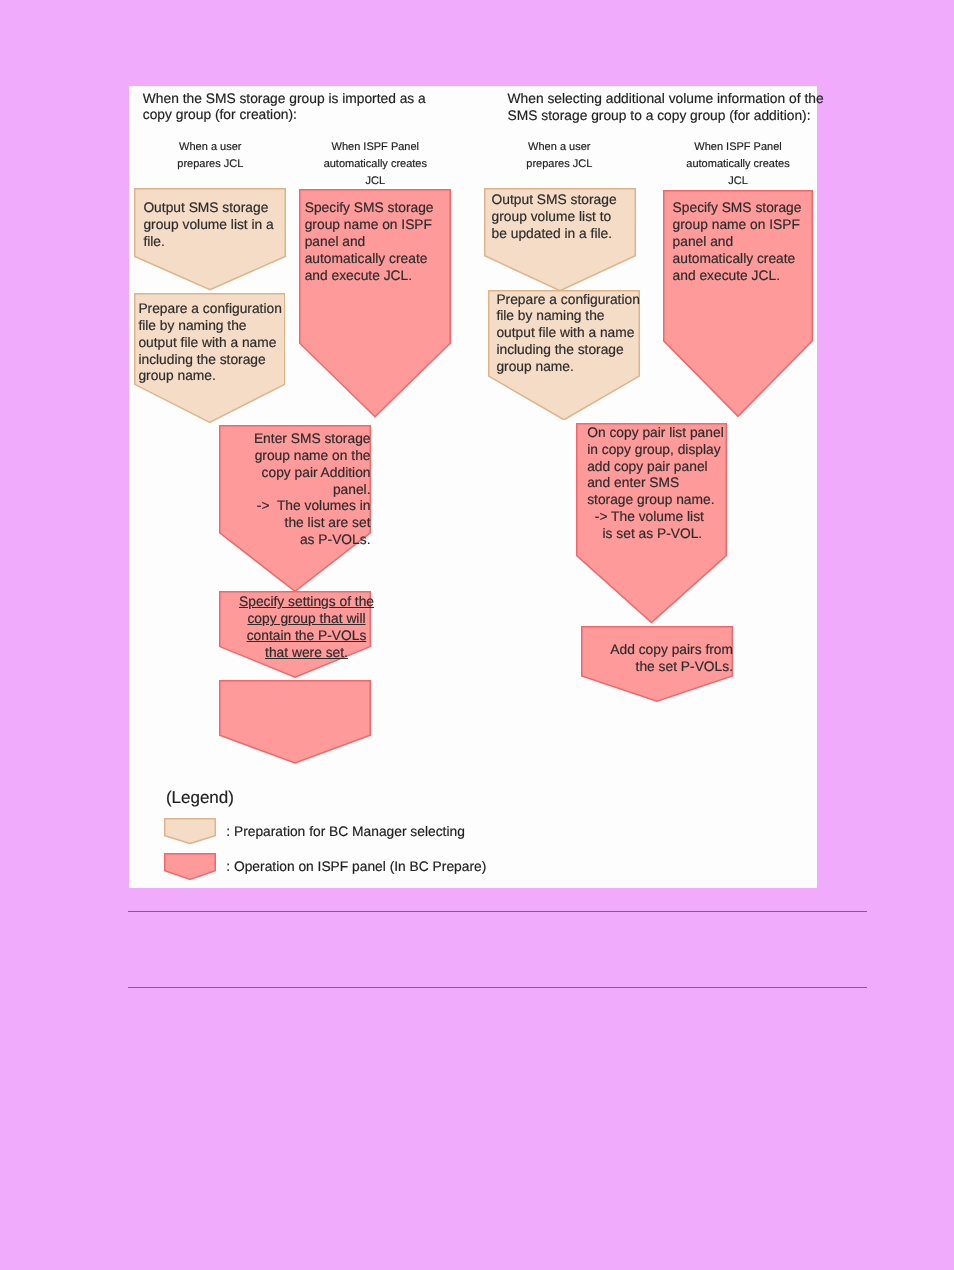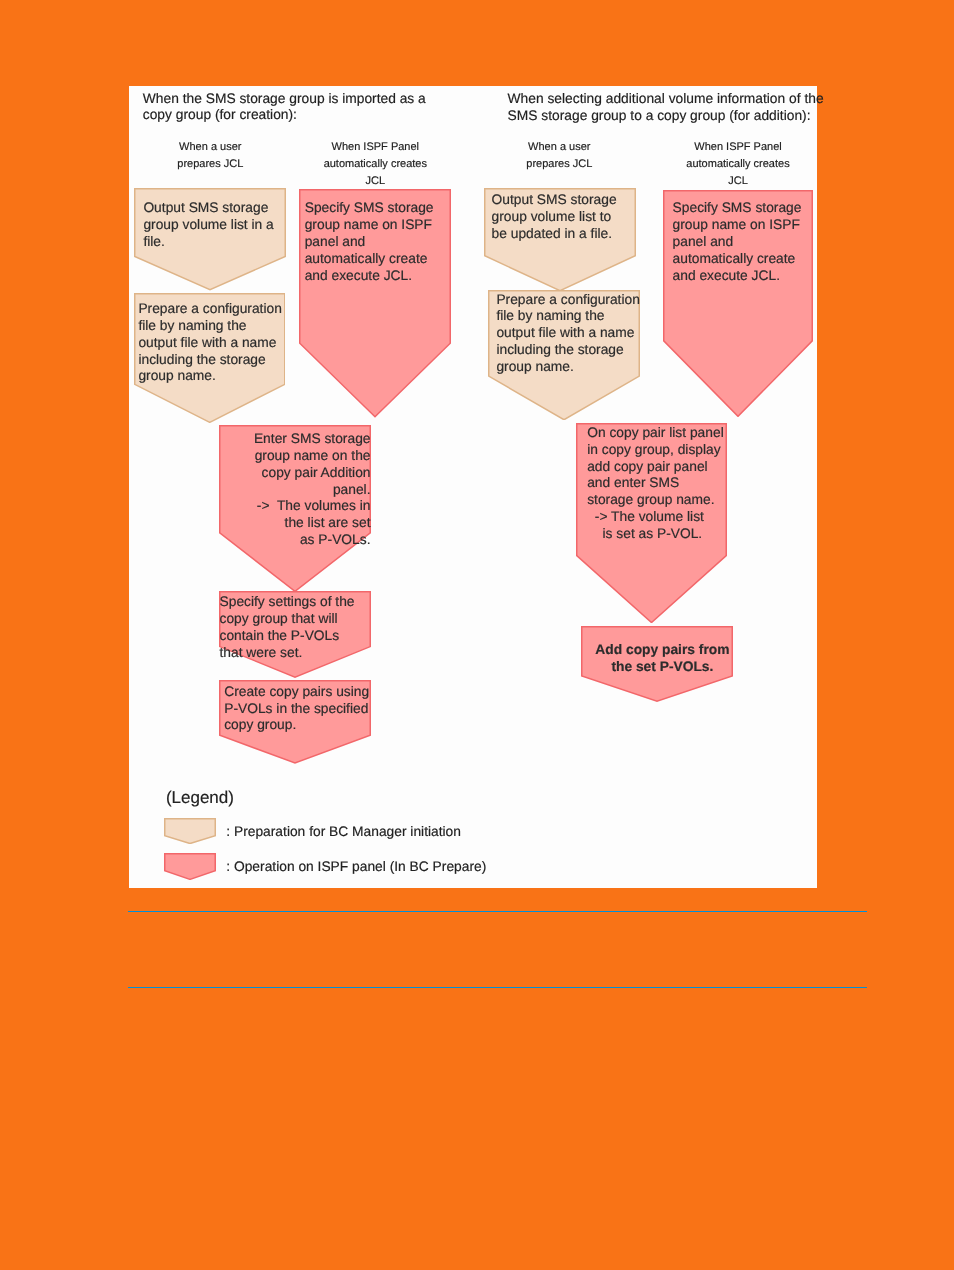--- a/index.html
+++ b/index.html
@@ -1,17 +1,17 @@
 <!DOCTYPE html>
 <html><head>
 <meta charset="utf-8">
 <style>
   html,body{margin:0;padding:0;background:#ffffff;}
   body{width:954px;height:1270px;font-family:"Liberation Sans",sans-serif;overflow:hidden;-webkit-font-smoothing:antialiased;text-rendering:geometricPrecision;}
-  #page{position:relative;width:954px;height:1270px;background:#f97316;}
+  #page{position:relative;width:954px;height:1270px;background:#f0abfc;}
   .fig{position:absolute;left:128.5px;top:85.5px;width:688px;height:802px;background:#fdfdfd;}
   .hd{position:absolute;font-size:13.8px;color:#212121;line-height:16.85px;white-space:pre;transform:translateZ(0);-webkit-text-stroke:0.16px #212121;}
   .colhd{position:absolute;font-size:11px;color:#212121;line-height:16.85px;text-align:center;white-space:pre;transform:translateZ(0);-webkit-text-stroke:0.16px #212121;}
   .shape{position:absolute;}
   .shape svg{position:absolute;left:0;top:0;display:block;}
   .shape .tx{position:absolute;font-size:13.8px;line-height:16.85px;color:#2c2c2c;white-space:pre;transform:translateZ(0);-webkit-text-stroke:0.18px #2c2c2c;}
   .prep polygon{fill:#f4dcc6;stroke:#deb488;stroke-width:1.5;}
   .ispf polygon{fill:#ff9a9a;stroke:#f2676a;stroke-width:1.5;}
   .rule{position:absolute;height:0;border-top:1.7px solid #0090d9;}
   .legend-title{position:absolute;font-size:17px;color:#212121;line-height:17px;transform:translateZ(0);-webkit-text-stroke:0.16px #212121;}
@@ -76,32 +76,29 @@
 copy pair Addition
 panel.
 -&gt;  The volumes in
       the list are set
       as P-VOLs.</div>
   </div>
   <div class="shape ispf" style="left:218.5px;top:591.4px;width:152.0px;height:86.9px;">
     <svg width="152.0" height="86.9" viewBox="0 0 152.0 86.9">
         <polygon points="0.75,0.75 151.25,0.75 151.25,55.6 76.00,86.15 0.75,55.6"></polygon>
       </svg>
-    <div class="tx" style="left:1px;top:2.8px;width:152.0px;">Specify settings of the
+    <div class="tx" style="left:12px;top:2.8px;width:152.0px;text-align:center;text-decoration:underline;">Specify settings of the
 copy group that will
 contain the P-VOLs
 that were set.</div>
   </div>
   <div class="shape ispf" style="left:218.5px;top:680.0px;width:152.0px;height:83.80000000000001px;">
     <svg width="152.0" height="83.80000000000001" viewBox="0 0 152.0 83.80000000000001">
         <polygon points="0.75,0.75 151.25,0.75 151.25,55.2 76.00,83.05000000000001 0.75,55.2"></polygon>
       </svg>
-    <div class="tx" style="left:5.7px;top:3.7px;width:146.3px;text-align:left;">Create copy pairs using
-P-VOLs in the specified
-copy group.</div>
   </div>
   <div class="shape prep" style="left:484.0px;top:188.2px;width:152.0px;height:103.5px;">
     <svg width="152.0" height="103.5" viewBox="0 0 152.0 103.5">
         <polygon points="0.75,0.75 151.25,0.75 151.25,67.8 76.00,102.75 0.75,67.8"></polygon>
       </svg>
     <div class="tx" style="left:7.6px;top:4.2px;width:144.4px;text-align:left;">Output SMS storage
 group volume list to
 be updated in a file.</div>
   </div>
   <div class="shape prep" style="left:488.0px;top:289.5px;width:152.0px;height:130.5px;">
@@ -133,32 +130,32 @@
 add copy pair panel
 and enter SMS
 storage group name.
   -&gt; The volume list
     is set as P-VOL.</div>
   </div>
   <div class="shape ispf" style="left:581.0px;top:625.8px;width:152.0px;height:75.9px;">
     <svg width="152.0" height="75.9" viewBox="0 0 152.0 75.9">
         <polygon points="0.75,0.75 151.25,0.75 151.25,49.9 76.00,75.15 0.75,49.9"></polygon>
       </svg>
-    <div class="tx" style="left:10.8px;top:16.1px;width:141.2px;text-align:center;font-weight:bold;">Add copy pairs from
+    <div class="tx" style="left:10.8px;top:16.1px;width:141.2px;text-align:right;">Add copy pairs from
 the set P-VOLs.</div>
   </div>
 
   <div class="legend-title" style="left:165.9px;top:789.2px;">(Legend)</div>
 
   <div class="shape prep" style="left:163.8px;top:817.7px;width:52px;height:26.3px;">
     <svg width="52" height="26.3" viewBox="0 0 52 26.3">
       <polygon points="0.75,0.75 51.25,0.75 51.25,17.7 26,25.55 0.75,17.7"></polygon>
     </svg>
   </div>
-  <div class="legend-label" style="left:226.3px;top:822.5px;">: Preparation for BC Manager initiation</div>
+  <div class="legend-label" style="left:226.3px;top:822.5px;">: Preparation for BC Manager selecting</div>
 
   <div class="shape ispf" style="left:163.8px;top:852.8px;width:52px;height:27.1px;">
     <svg width="52" height="27.1" viewBox="0 0 52 27.1">
       <polygon points="0.75,0.75 51.25,0.75 51.25,17.7 26,26.35 0.75,17.7"></polygon>
     </svg>
   </div>
   <div class="legend-label" style="left:226.3px;top:857.6px;">: Operation on ISPF panel (In BC Prepare)</div>
 
   <div class="rule" style="left:128.2px;top:911px;width:738.7px;"></div>
   <div class="rule" style="left:128.2px;top:987px;width:738.7px;"></div>

